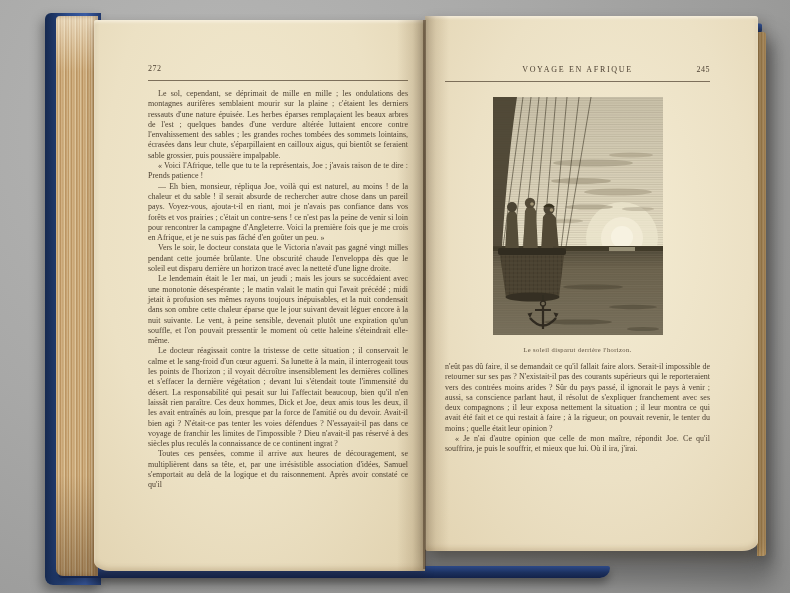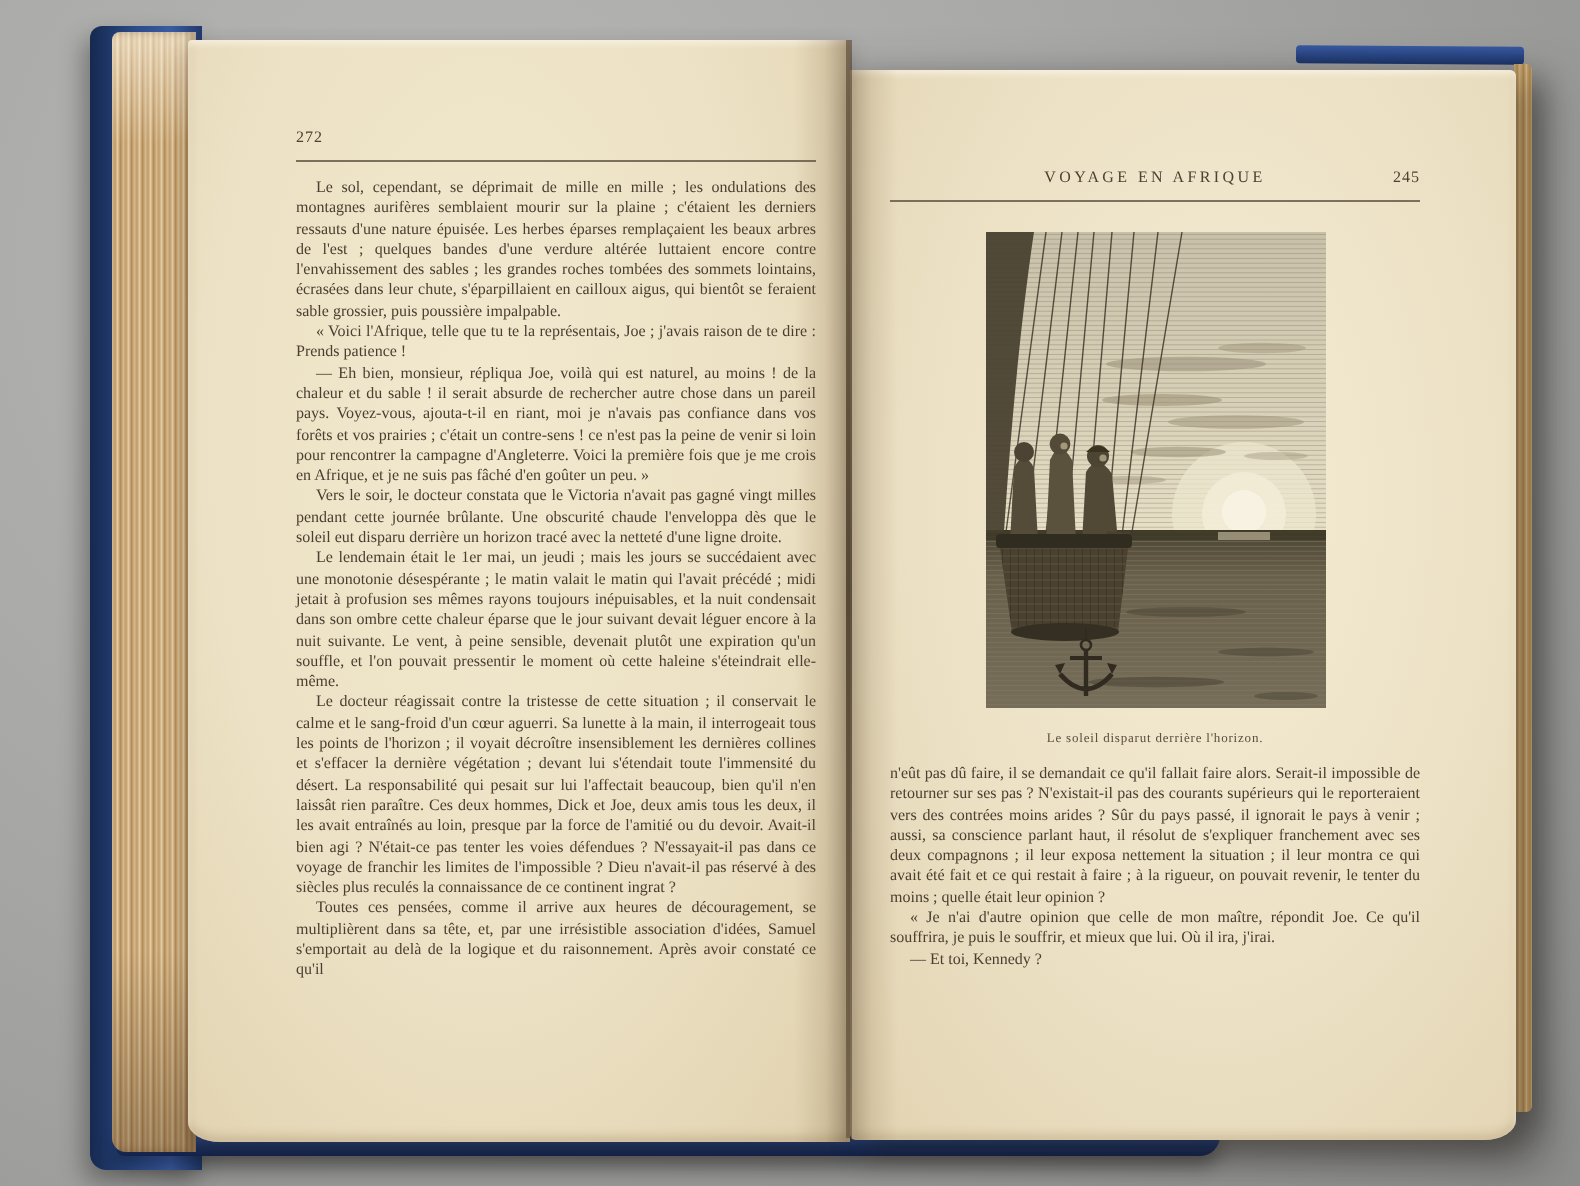--- a/index.html
+++ b/index.html
@@ -56,21 +56,21 @@
     background: radial-gradient(ellipse at 45% 35%, #f2e9cf 0%, #ece1c4 55%, #e0d1ae 100%);
     border-radius: 2px 0 0 16px / 2px 0 0 10px;
     box-shadow: 0 4px 10px rgba(40,25,10,0.25), inset 0 2px 3px rgba(255,252,240,0.6), inset 0 -3px 5px rgba(130,100,60,0.25);
   }
   .page-left::after {
     content: ""; position: absolute; right: 0; top: 0; bottom: 0; width: 28px;
     background: linear-gradient(90deg, rgba(110,85,50,0) 0%, rgba(110,85,50,0.16) 55%, rgba(70,50,25,0.38) 100%);
     pointer-events: none;
   }
   .page-right {
-    left: 425px; top: 35px; width: 333px; height: 535px;
+    left: 425px; top: 16px; width: 333px; height: 535px;
     background: radial-gradient(ellipse at 55% 40%, #f4ecd3 0%, #ece1c5 55%, #e2d3b1 100%);
     border-radius: 0 3px 16px 3px / 0 3px 10px 3px;
     box-shadow: 5px 7px 14px rgba(30,20,10,0.35), inset 0 2px 3px rgba(255,252,240,0.6), inset 0 -3px 5px rgba(130,100,60,0.22);
   }
   .page-right::before {
     content: ""; position: absolute; left: 0; top: 0; bottom: 0; width: 24px;
     background: linear-gradient(270deg, rgba(110,85,50,0) 0%, rgba(110,85,50,0.14) 55%, rgba(70,50,25,0.32) 100%);
     pointer-events: none;
   }
   .gutter-line {
@@ -237,18 +237,17 @@
         </g>
 
         <rect x="0" y="0" width="170" height="238" fill="#d8cfb4" opacity="0.1"></rect>
       </svg>
       <div class="fig-caption">Le soleil disparut derrière l'horizon.</div>
     </div>
 
     <div class="text-block">
       <p class="noindent">n'eût pas dû faire, il se demandait ce qu'il fallait faire alors. Serait-il impossible de retourner sur ses pas ? N'existait-il pas des courants supérieurs qui le reporteraient vers des contrées moins arides ? Sûr du pays passé, il ignorait le pays à venir ; aussi, sa conscience parlant haut, il résolut de s'expliquer franchement avec ses deux compagnons ; il leur exposa nettement la situation ; il leur montra ce qui avait été fait et ce qui restait à faire ; à la rigueur, on pouvait revenir, le tenter du moins ; quelle était leur opinion ?</p>
       <p>« Je n'ai d'autre opinion que celle de mon maître, répondit Joe. Ce qu'il souffrira, je puis le souffrir, et mieux que lui. Où il ira, j'irai.</p>
-      <p>— Et toi, Kennedy ?</p>
     </div>
   </div>
 
   <div class="gutter-line"></div>
 </div>
 
 </body></html>

